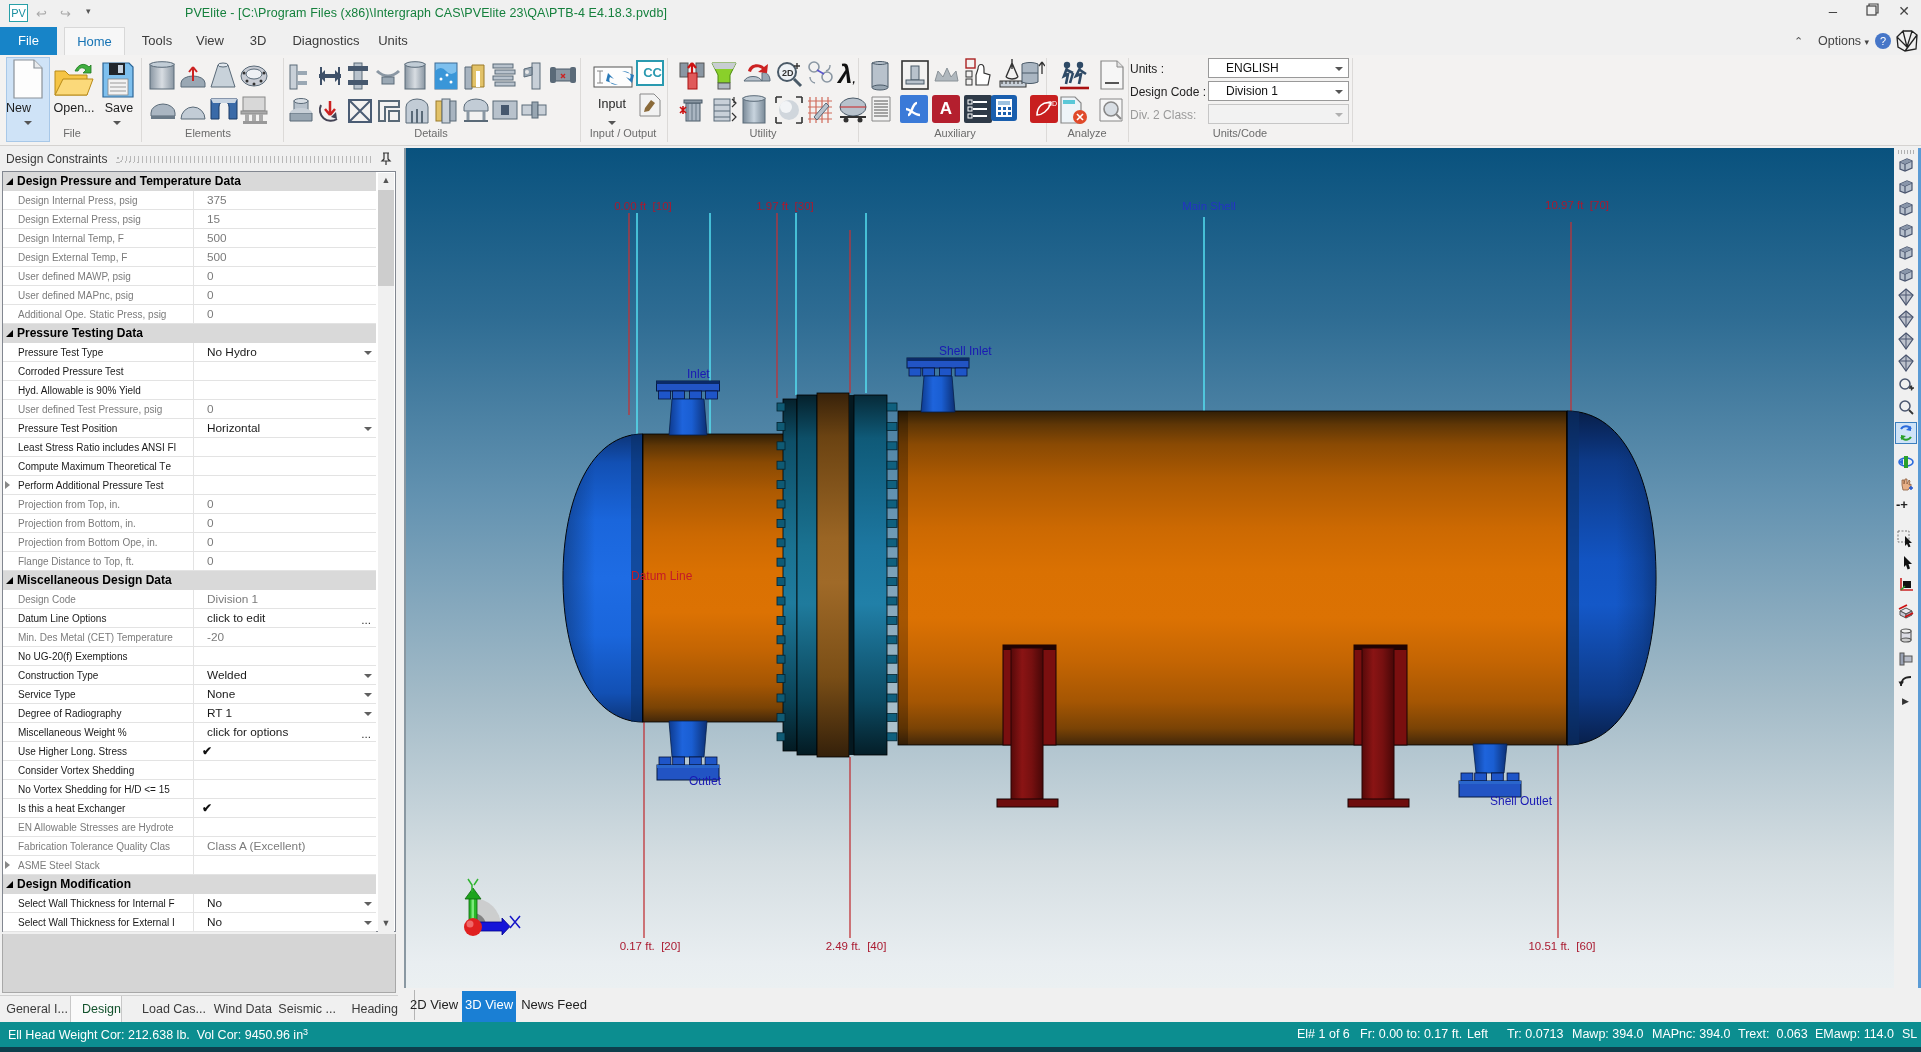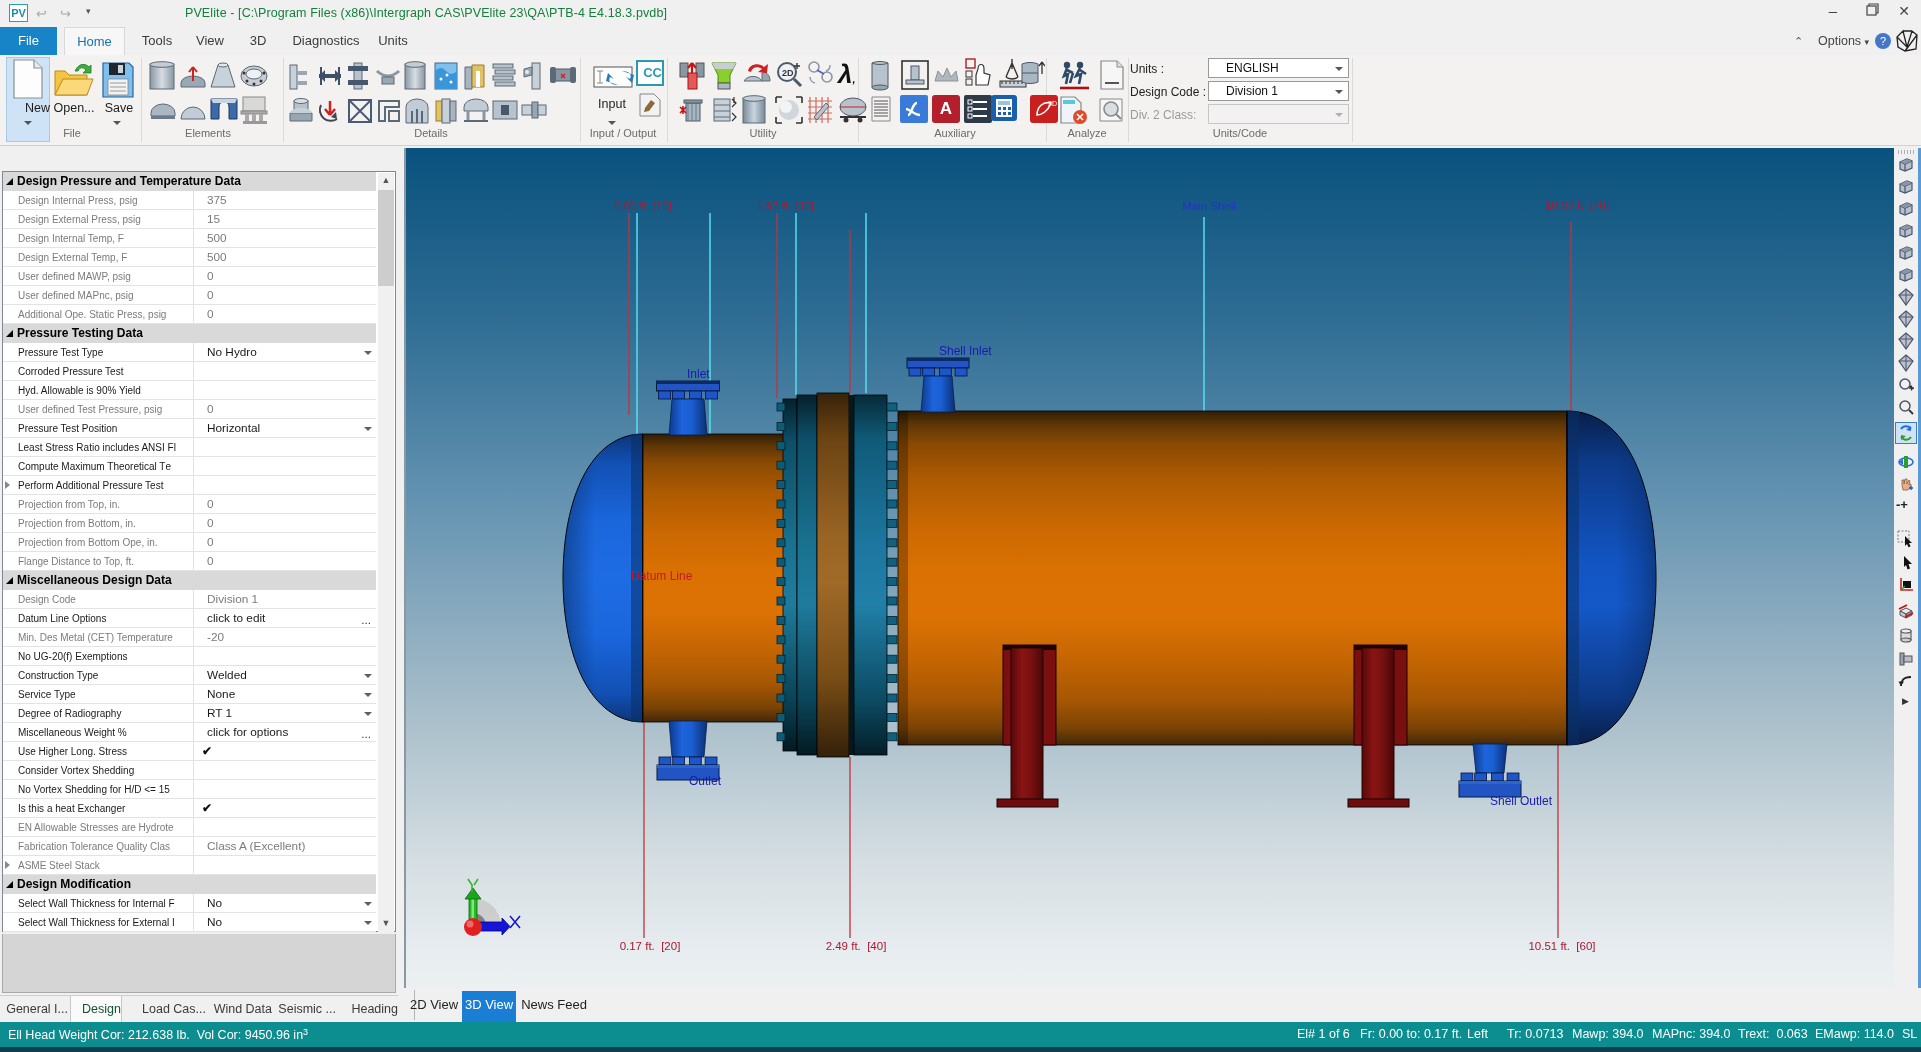--- a/index.html
+++ b/index.html
@@ -1,20 +1,20 @@
 <!DOCTYPE html>
 <html><head>
 <meta charset="utf-8">
 <style>
 *{margin:0;padding:0;box-sizing:border-box}
 html,body{width:1921px;height:1052px;overflow:hidden}
 body{font-family:"Liberation Sans",sans-serif;background:#f0f0f0;position:relative;font-size:12px;color:#222}
 
 #titlebar{position:absolute;left:0;top:0;width:1921px;height:27px;background:#f0f0f0}
-#pvlogo{position:absolute;left:9px;top:4px;width:19px;height:18px;border:1px solid #28a0a8;background:#fff;color:#1b8fa0;font-weight:bold;font-size:11px;text-align:center;line-height:16px}
+#pvlogo{position:absolute;left:9px;top:4px;width:19px;height:18px;border:1px solid #28a0a8;background:#fff;color:#1b8fa0;font-weight:normal;font-size:11px;text-align:center;line-height:16px}
 .qat{position:absolute;top:6px;color:#a8a8a8;font-size:13px}
 #title-text{position:absolute;left:185px;top:6px;font-size:12.5px;color:#15803d;letter-spacing:0.1px}
 .winbtn{position:absolute;top:0;width:34px;height:24px;color:#444;text-align:center;line-height:22px;font-size:14px}
 
 #menubar{position:absolute;left:0;top:27px;width:1921px;height:28px;background:#f0f0f0}
 #filetab{position:absolute;left:0;top:0;width:57px;height:28px;background:#1784c8;color:#fff;text-align:center;line-height:27px;font-size:13px}
 .mtab{position:absolute;top:0;height:28px;line-height:27px;font-size:13px;color:#3b3b3b;text-align:center}
 #hometab{left:64px;width:61px;background:#f7f7f7;border:1px solid #d8d8d8;border-bottom:none;color:#1673b4}
 
 #ribbon{position:absolute;left:0;top:55px;width:1921px;height:91px;background:#f3f2f1;border-bottom:1px solid #d4d2d0}
@@ -101,21 +101,21 @@
   <div class="glabel" style="left:713px">Utility</div>
   <div class="glabel" style="left:905px">Auxiliary</div>
   <div class="glabel" style="left:1037px">Analyze</div>
   <div class="glabel" style="left:1190px">Units/Code</div>
   <div id="ribbon-icons">
 <div style="position:absolute;left:6px;top:2px;width:44px;height:85px;background:#cfe3f7;border:1px solid #a8c8e8"></div>
 <svg style="position:absolute;left:12px;top:4px" width="32" height="40">
         <path d="M2 1 L22 1 L30 9 L30 39 L2 39 Z" fill="#fdfdfd" stroke="#8a9299" stroke-width="1.2"></path>
         <path d="M22 1 L22 9 L30 9" fill="#e8eaec" stroke="#8a9299" stroke-width="1.2"></path>
       </svg>
-<div style="position:absolute;left:6px;top:46px;width:44px;text-align:right;font-size:12.5px;color:#1e1e1e">New</div>
+<div style="position:absolute;left:6px;top:46px;width:44px;text-align:left;font-size:12.5px;color:#1e1e1e">New</div>
 <div class="darr" style="left:28px;top:66px"></div>
 <svg style="position:absolute;left:53px;top:6px" width="42" height="38">
         <path d="M2 10 L2 34 L34 34 L34 14 L16 14 L12 10 Z" fill="#f5c445" stroke="#b88a18" stroke-width="1"></path>
         <path d="M2 34 L10 18 L40 18 L34 34 Z" fill="#fbd97a" stroke="#b88a18" stroke-width="1"></path>
         <path d="M22 10 C 26 2 32 2 36 6 L38 4 L38 12 L30 12 L33 9 C 30 6 27 6 25 10 Z" fill="#3fae3f" stroke="#1e7a1e" stroke-width="0.8"></path>
       </svg>
 <div style="position:absolute;left:50px;top:46px;width:48px;text-align:center;font-size:12.5px;color:#1e1e1e">Open...</div>
 <svg style="position:absolute;left:101px;top:6px" width="34" height="38">
         <path d="M2 2 L28 2 L32 6 L32 36 L2 36 Z" fill="#7ec0ee" stroke="#2a6496" stroke-width="1.2"></path>
         <rect x="8" y="2" width="16" height="12" fill="#20262c"></rect>
@@ -476,20 +476,27 @@
   <div class="ucombo" style="left:1208px;top:49px;background:#f2f2f2;border-color:#c6c6c6">
       <span class="ca" style="border-top-color:#b0b0b0"></span>
     </div>
 
   <div style="position:absolute;left:1794px;top:-20px;color:#555;font-size:11px">⌃</div>
   <div style="position:absolute;left:1818px;top:-21px;color:#444;font-size:12.5px">Options <span style="font-size:9px">▾</span></div>
   <div style="position:absolute;left:1875px;top:-22px;width:16px;height:16px;border-radius:8px;background:#4676c8;color:#fff;font-size:11px;text-align:center;line-height:16px">?</div>
 </div>
 
 <div id="leftpanel">
+  <div id="lp-header">
+    <span style="position:absolute;left:6px;top:4px">Design Constraints</span>
+      <div style="position:absolute;left:116px;top:8px;width:258px;height:7px;background:repeating-radial-gradient(circle at 2px 2px,#b8b8b8 0 1px,transparent 1px 4px)"></div>
+    <svg style="position:absolute;left:380px;top:4px" width="12" height="14">
+        <path d="M3 1 L9 1 M4 1 L4 7 L2 9 L10 9 L8 7 L8 1 M6 9 L6 13" stroke="#333" stroke-width="1.2" fill="none"></path>
+      </svg>
+  </div>
   <div id="grid">
 <div class="cat" style="top:0px">
         <span class="tri"></span>
         <span style="position:absolute;left:14px;top:2px">Design Pressure and Temperature Data</span>
       </div>
 <div class="row" style="top:19px">
         <div class="rlab gray">Design Internal Press, psig</div>
         <div class="rval gray"><span>375</span></div>
       </div>
 <div class="row" style="top:38px">

